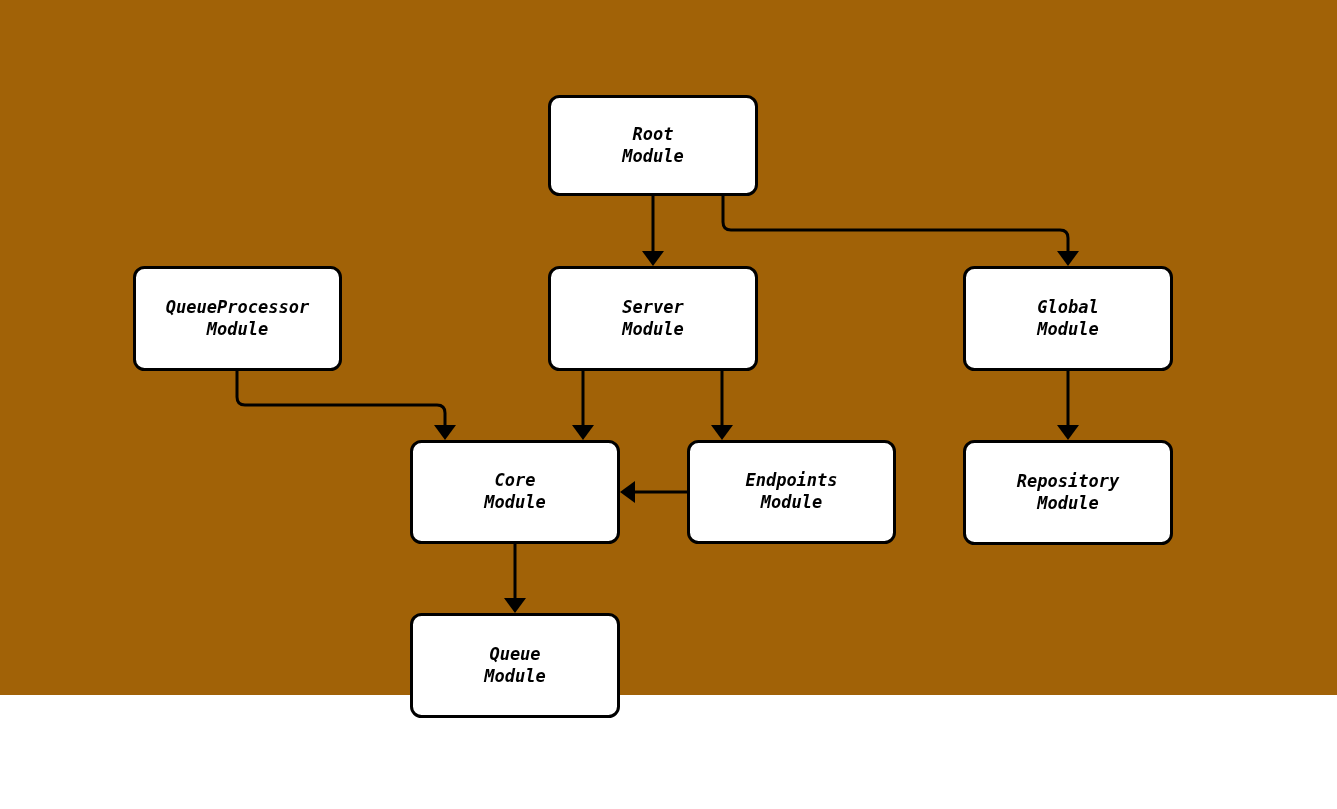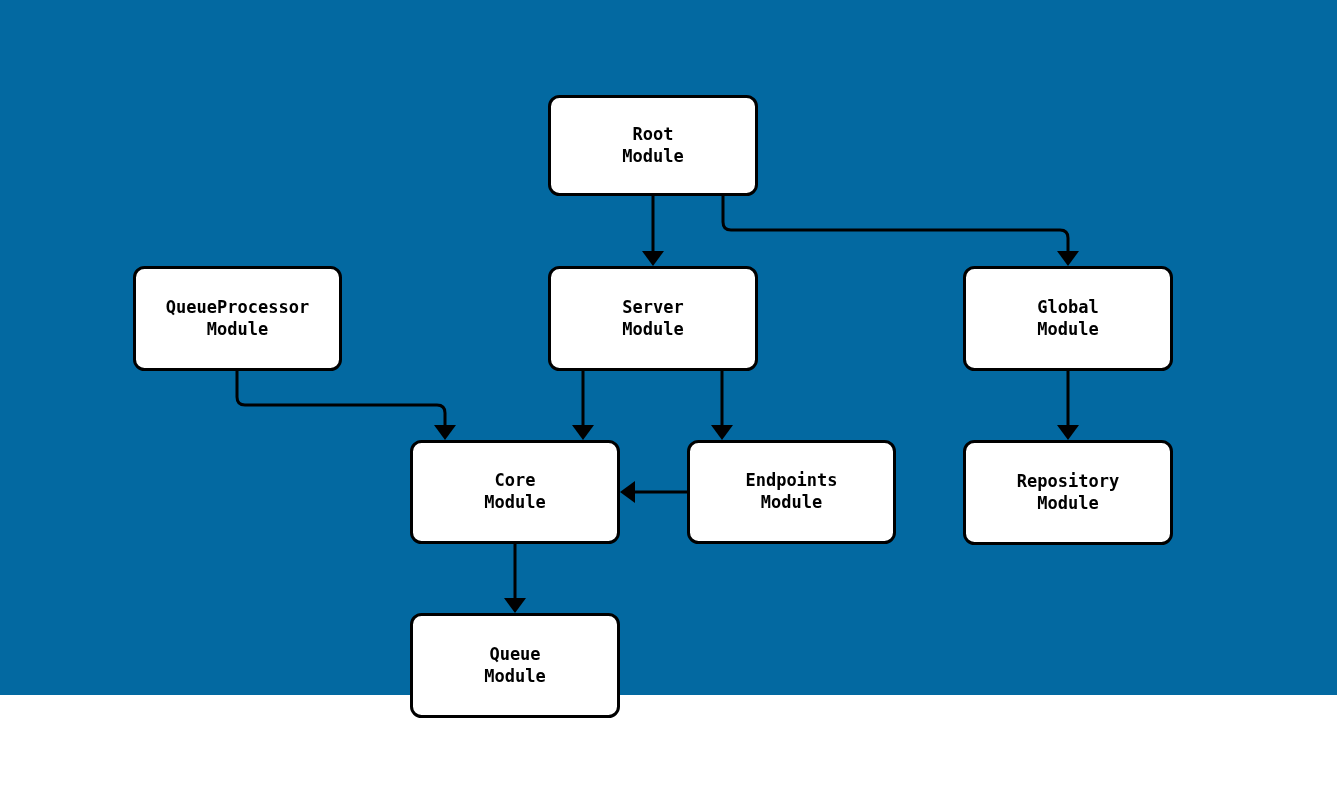--- a/index.html
+++ b/index.html
@@ -11,21 +11,22 @@
   body {
     width: 1337px;
     height: 809px;
     overflow: hidden;
     font-family: "DejaVu Sans Mono", "Liberation Mono", monospace;
   }
   #diagram-root {
     position: relative;
     width: 1337px;
     height: 695px;
-    background: #0369a1;
+    background: #a16207;
+    font-style: italic;
   }
   svg#graph {
     display: block;
     width: 1337px;
     height: 809px;
   }
   .node-box {
     fill: #ffffff;
     stroke: #000000;
     stroke-width: 3;

